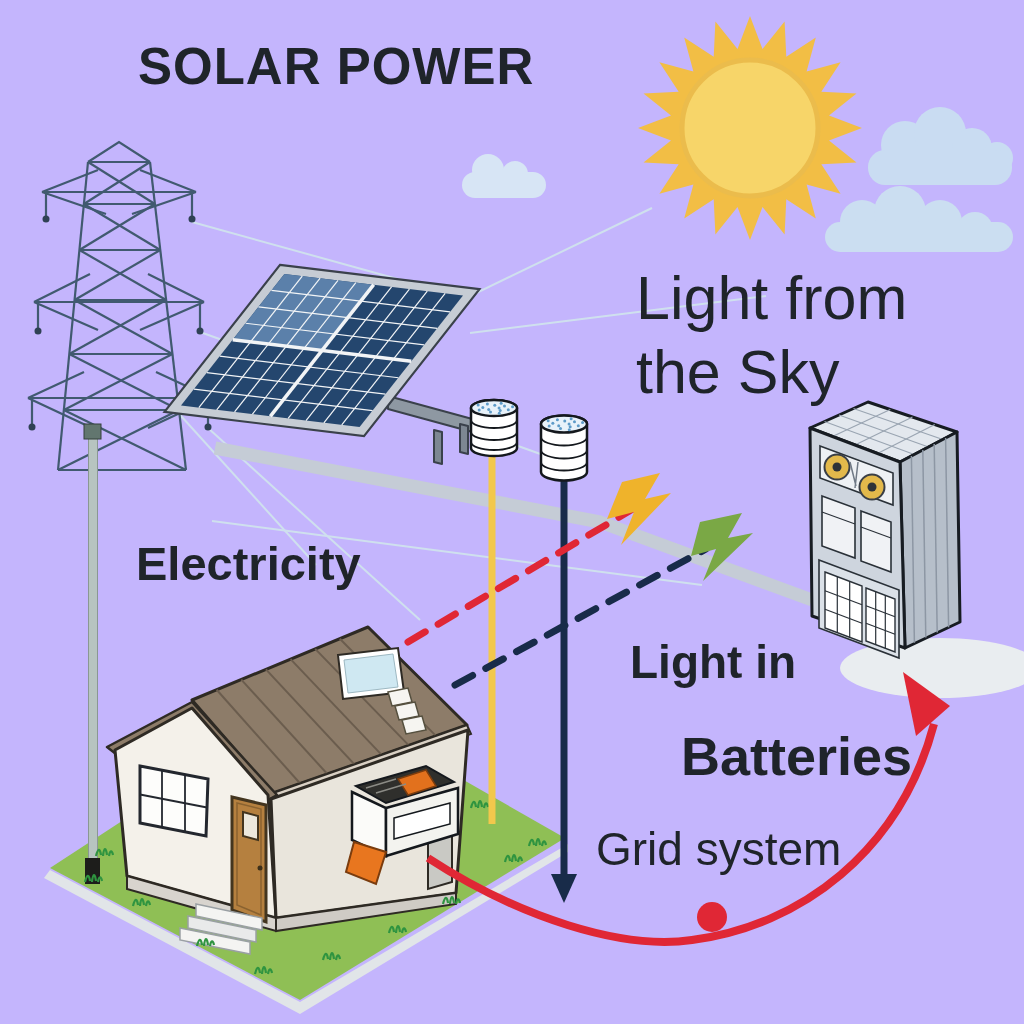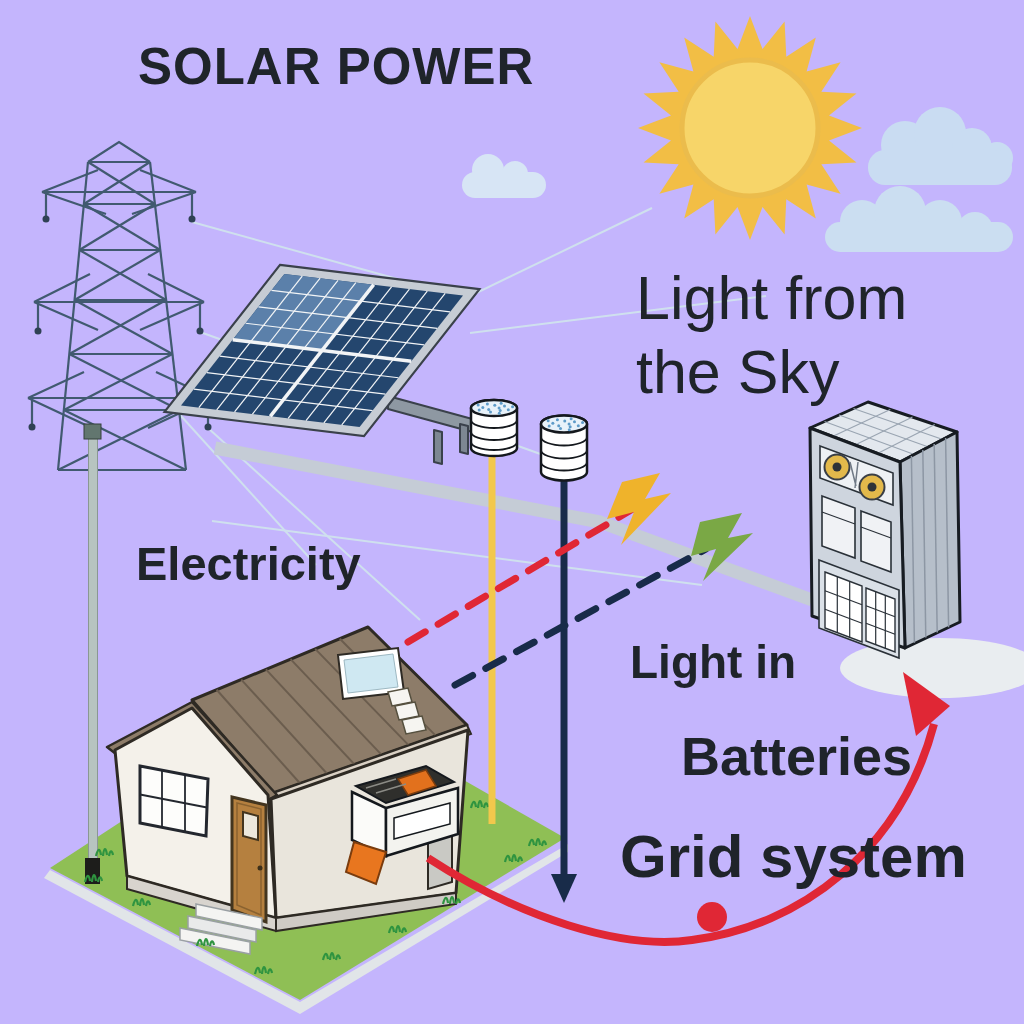--- a/index.html
+++ b/index.html
@@ -5,21 +5,21 @@
   html,body{margin:0;padding:0;background:#e8e8e8;}
   .stage{position:relative;width:1024px;height:1024px;background:#c4b5fd;overflow:hidden;
          font-family:"Liberation Sans","DejaVu Sans",sans-serif;}
   .stage svg{position:absolute;left:0;top:0;}
   .lbl{position:absolute;color:#1f242a;z-index:5;white-space:nowrap;}
   .lbl-title{left:138px;top:37px;font-size:51px;font-weight:700;letter-spacing:1px;}
   .lbl-light{left:636px;top:262px;font-size:61px;font-weight:400;line-height:1.21;}
   .lbl-electricity{left:136px;top:528px;font-size:47px;font-weight:600;margin-top:8px;}
   .lbl-stored{left:630px;top:635px;font-size:46px;font-weight:600;}
   .lbl-batteries{left:681px;top:725px;font-size:54px;font-weight:600;}
-  .lbl-grid{left:620px;top:822px;font-size:60px;font-weight:700;}
+  .lbl-grid{left:596px;top:822px;font-size:46px;font-weight:400;}
 </style>
 </head>
 <body>
 
 <div class="stage">
 
 <svg width="1024" height="1024" viewBox="0 0 1024 1024">
 
   <g stroke="#cfe0ee" stroke-width="2" fill="none">
     <line x1="192" y1="222" x2="466" y2="298"></line>

